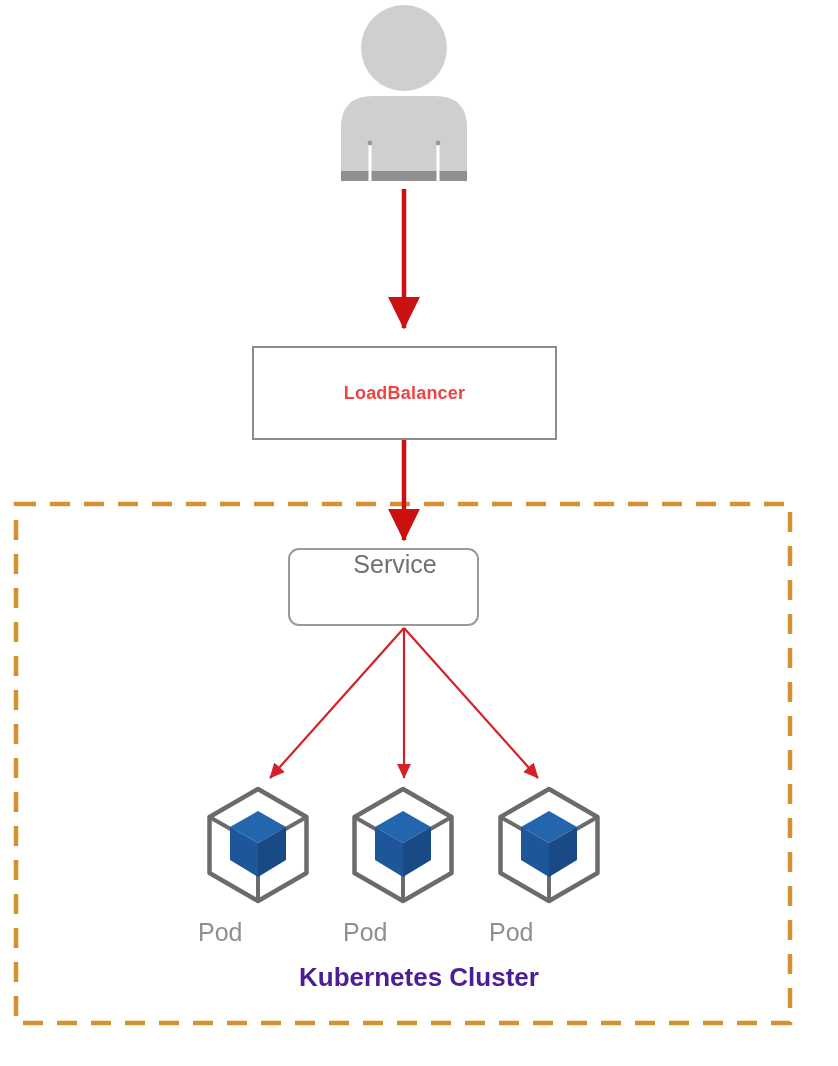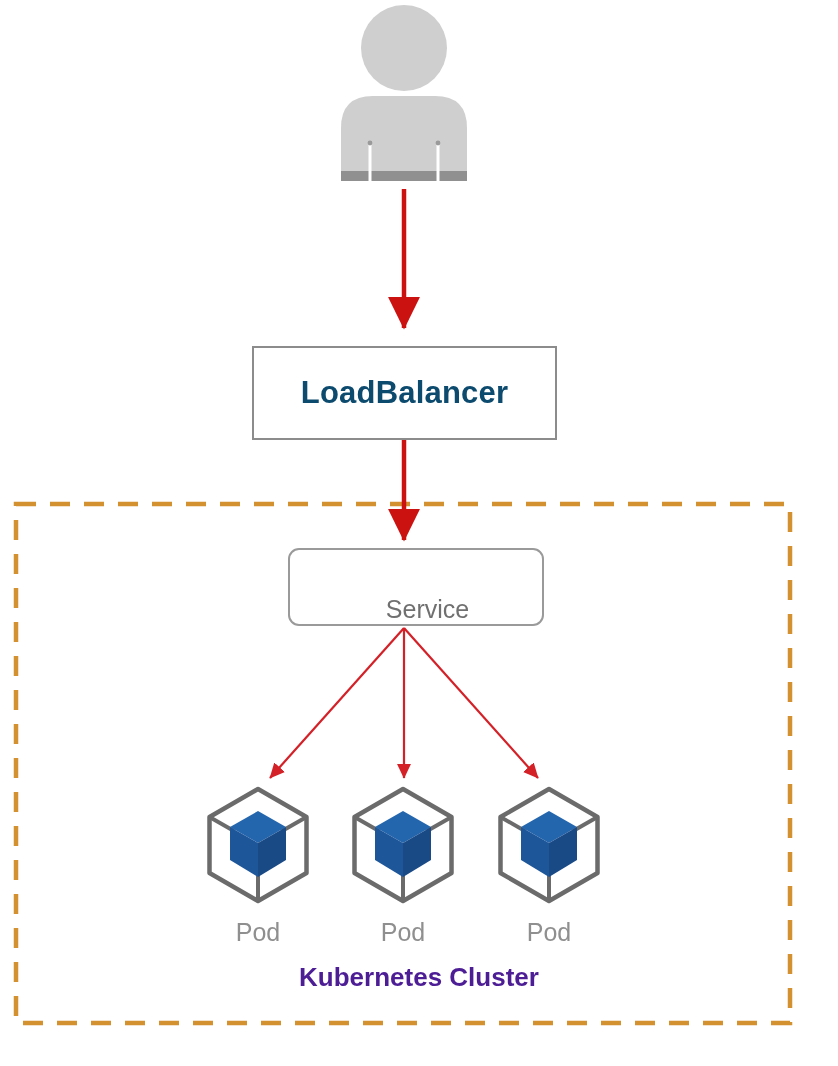--- a/index.html
+++ b/index.html
@@ -32,53 +32,53 @@
     width: 305px;
     height: 94px;
     box-sizing: border-box;
     border: 2px solid #8c8c8c;
     background: #ffffff;
     display: flex;
     align-items: center;
     justify-content: center;
   }
   .lb-text {
-    font-size: 31px;
+    font-size: 18px;
     font-weight: bold;
-    color: #0c4a6e;
+    color: #ef4444;
     letter-spacing: 0.2px;
   }
   
   .svc-box {
     position: absolute;
     left: 288px;
     top: 548px;
-    width: 256px;
+    width: 191px;
     height: 78px;
     box-sizing: border-box;
     border: 2px solid #9a9a9a;
     border-radius: 11px;
     background: #ffffff;
     display: flex;
-    align-items: flex-end;
+    align-items: flex-start;
     justify-content: center;
     padding-left: 23px;
   }
   .svc-text {
     font-size: 25px;
     font-weight: normal;
     color: #707070;
   }
   
   .pod-label {
     position: absolute;
     width: 120px;
     font-size: 25px;
     color: #8f8f8f;
-    text-align: center;
+    text-align: left;
   }
   
   .cluster-label {
     position: absolute;
     left: 0;
     top: 962px;
     width: 838px;
     text-align: center;
     font-size: 26px;
     font-weight: bold;

